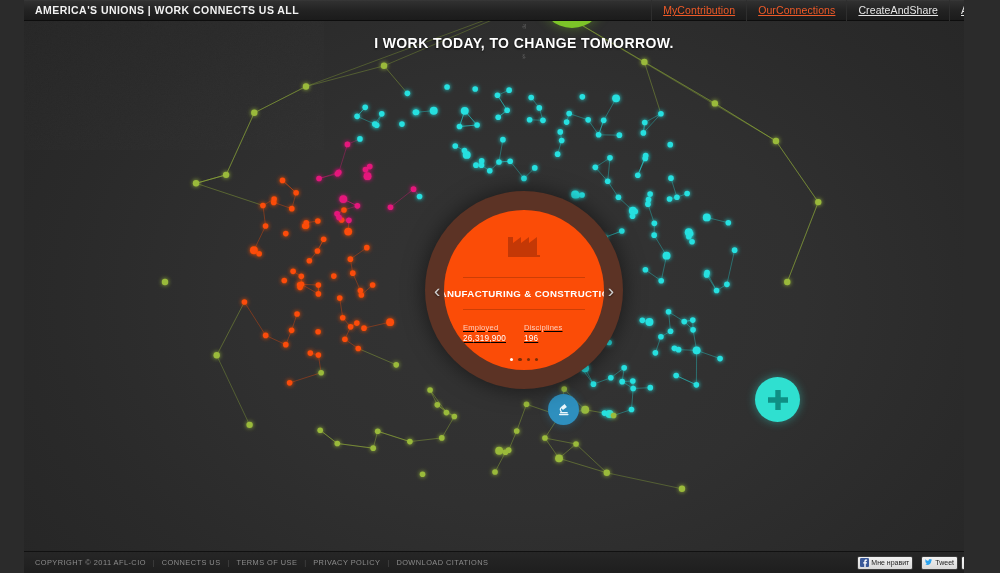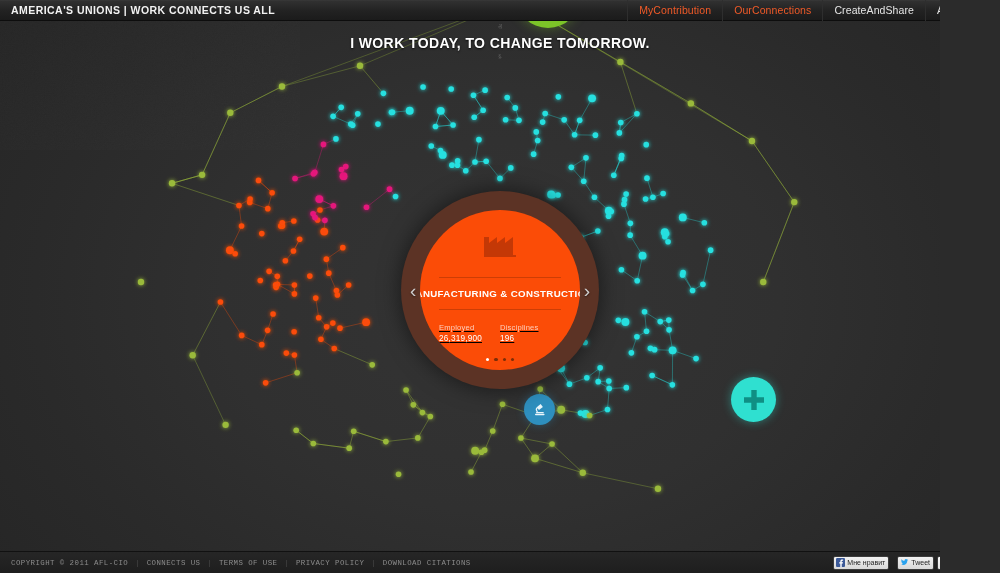--- a/index.html
+++ b/index.html
@@ -10,20 +10,21 @@
     position:relative;
   }
 
   
   #stage {
     position:absolute; inset:0;
     width:940px; height:573px;
     background:
       radial-gradient(ellipse 620px 470px at 500px 300px, #343434 0%, #303030 45%, #2a2a2a 75%, #262626 100%);
     overflow:hidden;
+    margin-left:24px;
   }
   #noise {
     position:absolute; inset:0;
     opacity:.5;
     pointer-events:none;
   }
 
   
   #topnav {
     position:absolute; top:0; left:0; width:1000px; height:21px;
@@ -46,20 +47,21 @@
   }
   .navitem {
     display:flex; align-items:center;
     padding:0 11px;
     font-size:10.5px;
     color:#e6e6e6;
     letter-spacing:.1px;
     white-space:nowrap;
     border-left:1px solid #2e2e2e;
     cursor:pointer;
+    text-decoration:underline;
   }
   .navitem.accent { color:#f05a28; }
   #chart-nav-icon {
     display:flex; align-items:center; justify-content:center;
     width:24px; border-left:1px solid #2e2e2e; cursor:pointer;
   }
 
   
   #headline-wrap {
     position:absolute; top:24px; left:0; width:1000px;
@@ -177,21 +179,21 @@
   }
 
   
   #footer {
     position:absolute; bottom:0; left:0; width:1000px; height:22px;
     background:linear-gradient(to bottom,#262626 0%,#1e1e1e 100%);
     border-top:1px solid #111;
     z-index:40;
     display:flex; align-items:center;
   }
-  #footer-links { display:flex; align-items:center; margin-left:11px;font-family:Liberation Mono, monospace; }
+  #footer-links { display:flex; align-items:center; margin-left:11px; }
   .flink {
     color:#8c8c8c; font-size:7.4px; letter-spacing:.45px;
     white-space:nowrap; cursor:pointer;
   }
   .flink.static { cursor:default; }
   .fsep { color:#4a4a4a; font-size:7.4px; margin:0 7px; }
   #social { margin-left:auto; display:flex; align-items:center; gap:8px; margin-right:6px; }
 
   .sbtn {
     display:flex; align-items:center;

